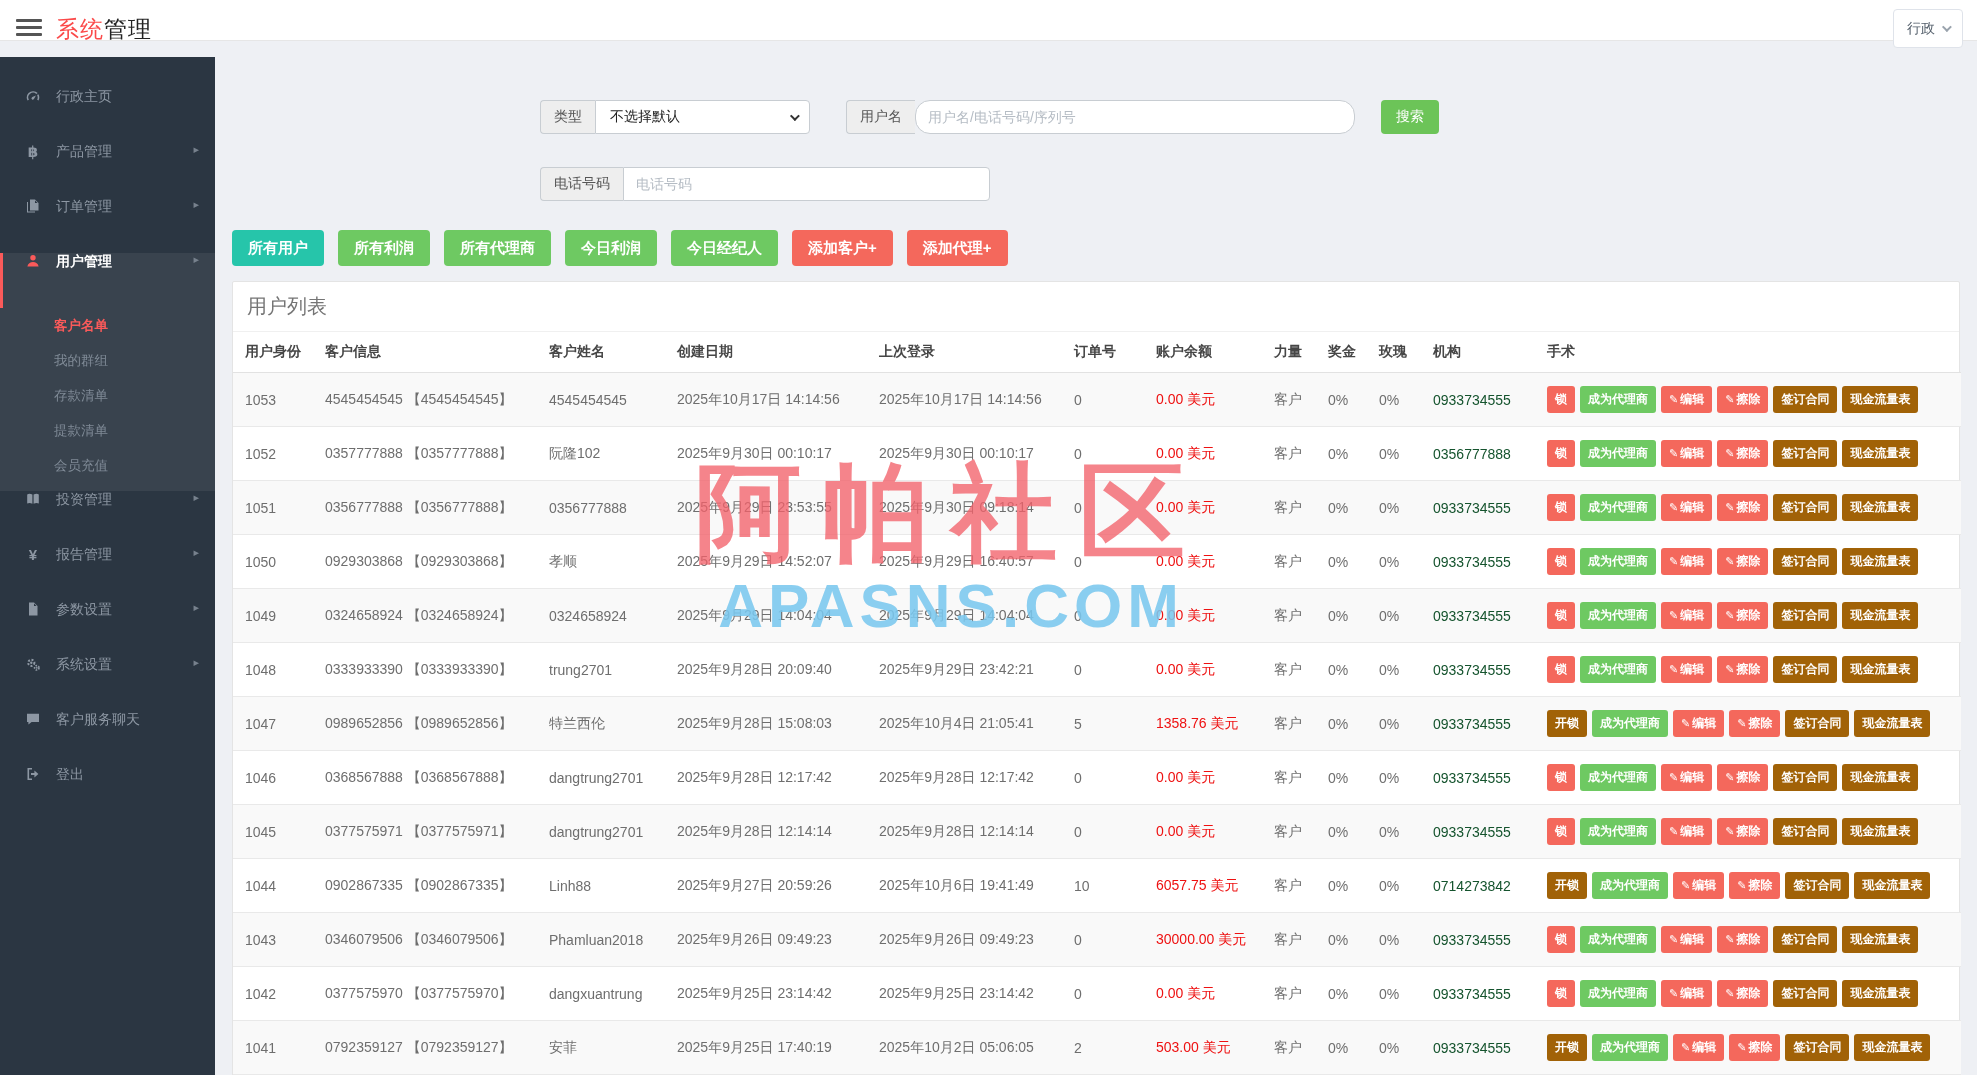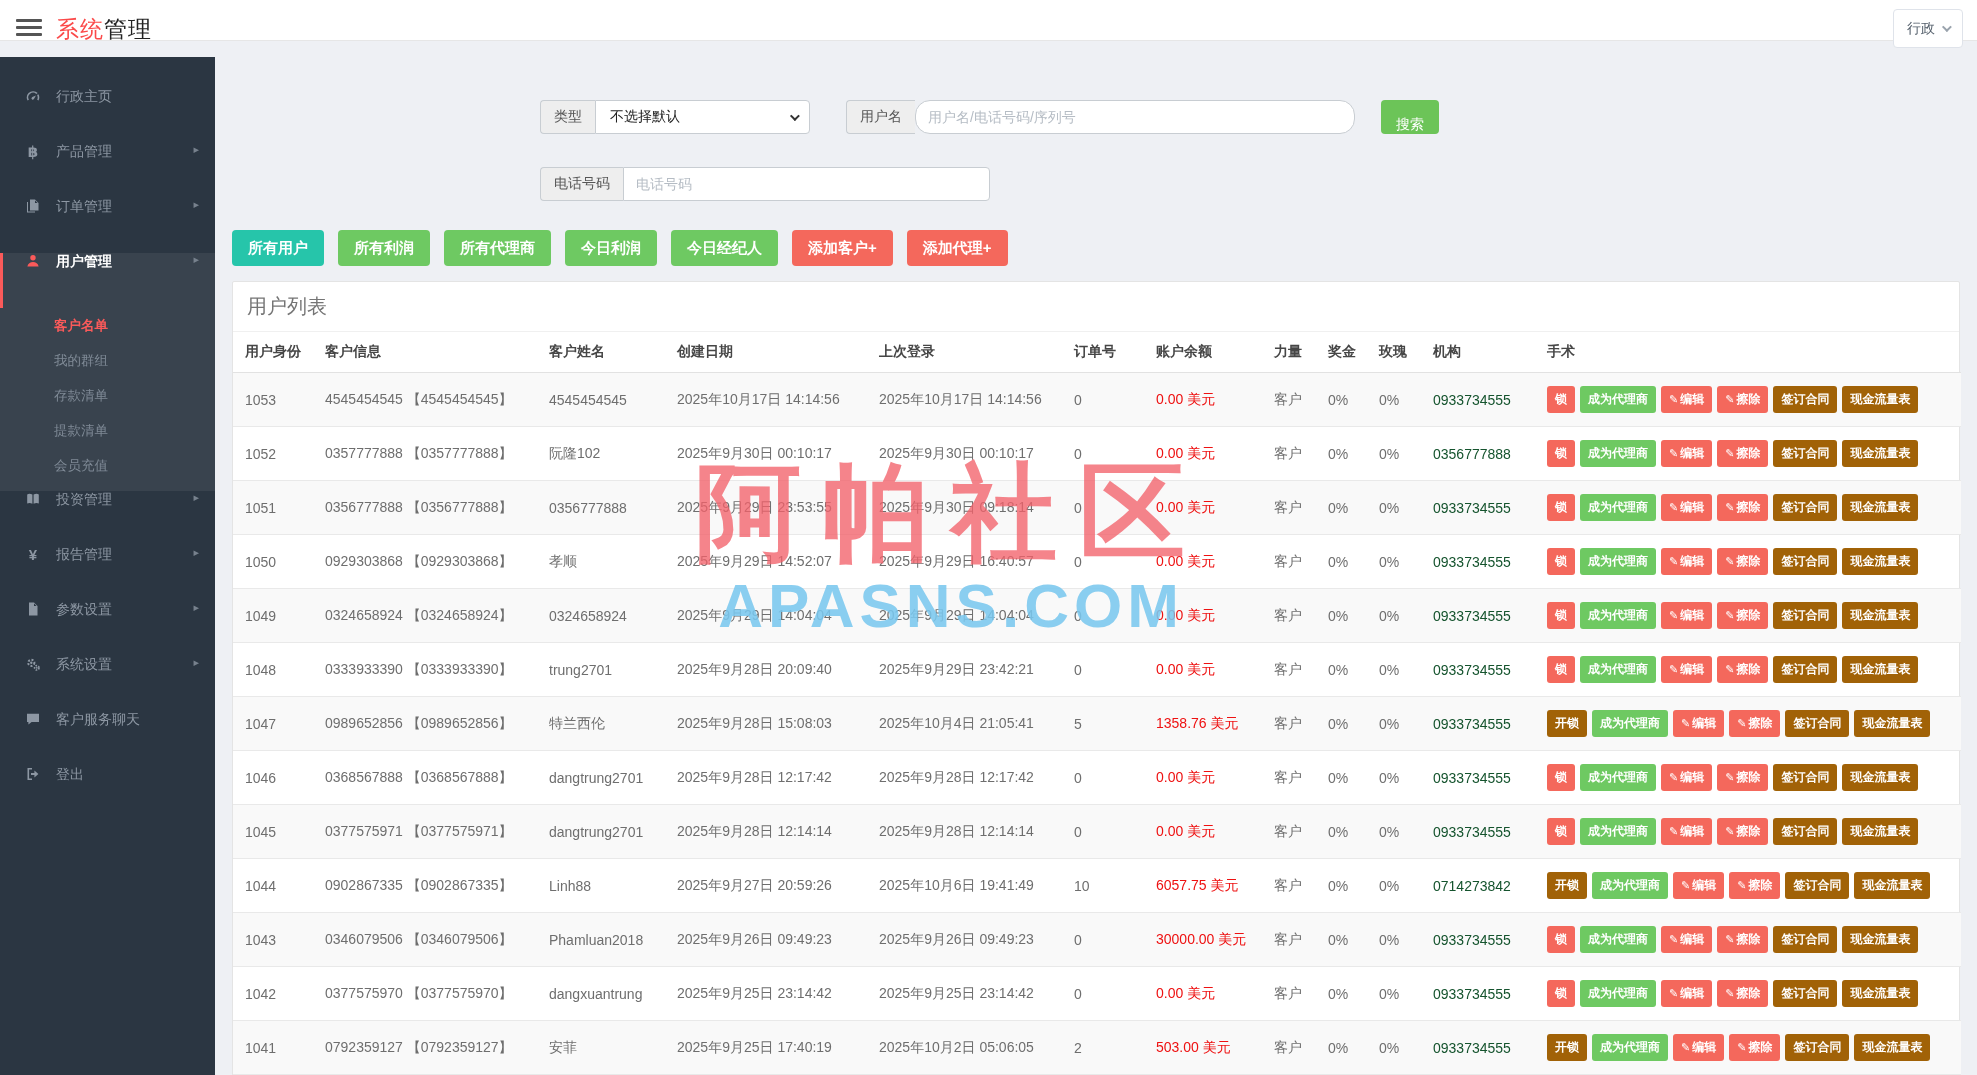--- a/index.html
+++ b/index.html
@@ -36,21 +36,21 @@
 
   .filters { margin:43px 0 0 325px; }
   .frow { display:flex; align-items:center; margin-bottom:19px;margin-top:33px; }
   .igroup { display:flex; height:34px; }
   .addon { background:#eee; border:1px solid #c8cdd2; border-right:none; border-radius:4px 0 0 4px; padding:0 13px; font-size:14px; color:#555; display:flex; align-items:center; }
   .fake-select { width:215px; background:#fff; border:1px solid #c8cdd2; border-radius:0 4px 4px 0; font-size:14px; color:#222; display:flex; align-items:center; padding:0 14px; position:relative; cursor:pointer; }
   .fake-select .chev { border-color:#333; position:absolute; right:12px; }
   .tinput { border:1px solid #c8cdd2; border-radius:0 4px 4px 0; font-size:14px; color:#333; padding:0 12px; outline:none; font-family:inherit; }
   .tinput::placeholder { color:#b5bcc4; }
   .gap { width:36px; }
-  .btn-search { margin-left:26px; background:#6cc458; color:#fff; border:none; border-radius:4px; height:34px; padding:16px 15px; font-size:14px; cursor:pointer; font-family:inherit; }
+  .btn-search { margin-left:26px; background:#6cc458; color:#fff; border:none; border-radius:4px; height:34px; padding:8px 15px; font-size:14px; cursor:pointer; font-family:inherit; }
 
   .actions { margin:29px 0 0 17px; display:flex; }
   .abtn { height:36px; border:none; border-radius:4px; color:#fff; font-size:15px; font-weight:bold; padding:0 16px; margin-right:14px; cursor:pointer; font-family:inherit; }
   .abtn.teal { background:#26c5aa; }
   .abtn.green { background:#6ec962; }
   .abtn.red { background:#f4685c; }
 
   .panel { margin:15px 17px 0 17px; background:#fff; border:1px solid #e4e4e4; border-radius:2px; padding-bottom:12px; }
   .panel-title { padding:11px 14px; font-size:20px; color:#757575; border-bottom:1px solid #f0f0f0; }
 

